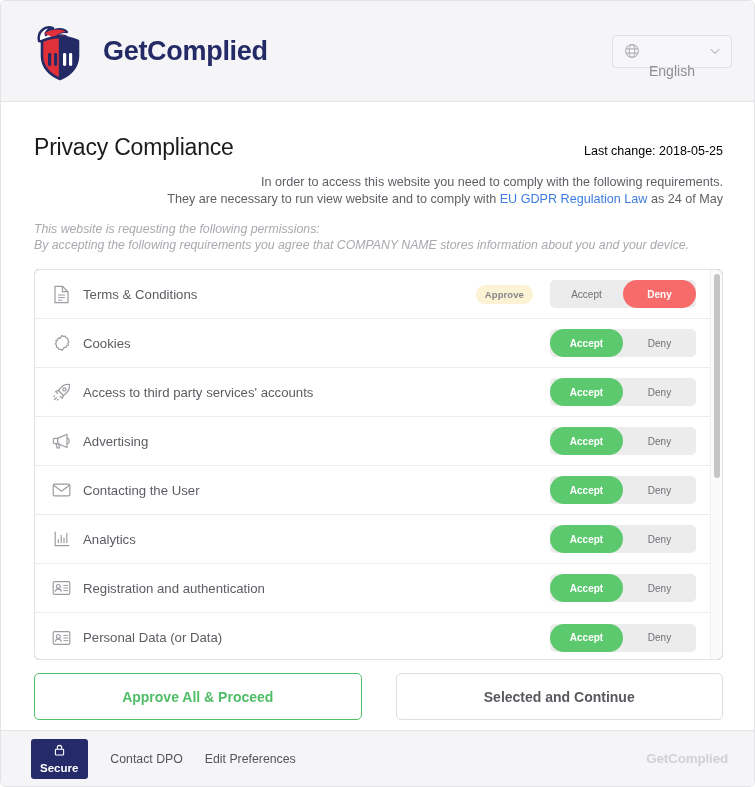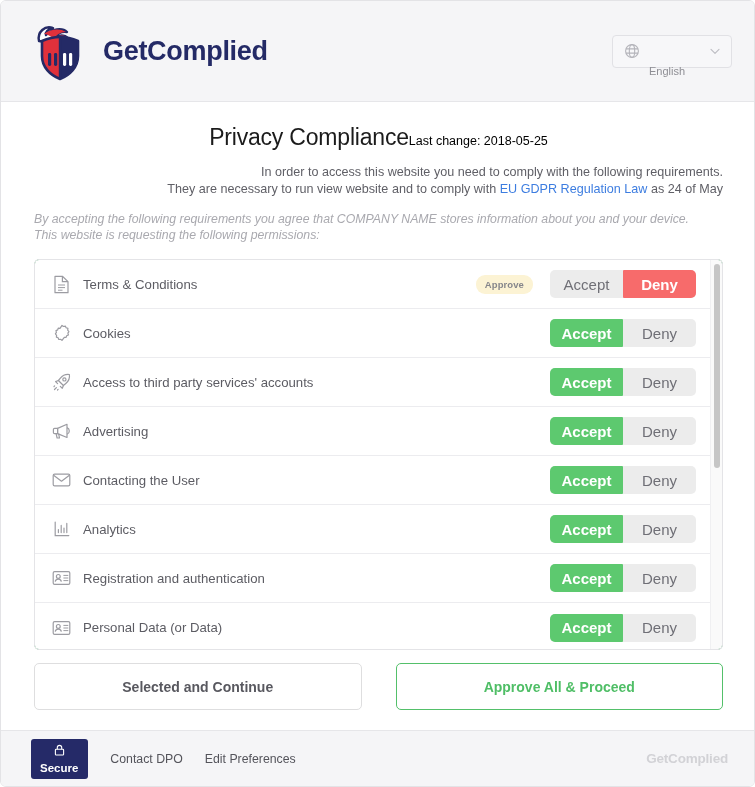--- a/index.html
+++ b/index.html
@@ -50,40 +50,41 @@
     gap: 9px;
     background: #f7f7f9;
     border: 1px solid #e1e1e5;
     border-radius: 4px;
     height: 33px;
     padding: 0 11px 0 11px;
     min-width: 120px;
     cursor: pointer;
   }
   .lang-label {
-    font-size: 11px;
+    font-size: 14px;
     color: #8e8e94;
     flex: 1;
     margin-top: 40px;
   }
   .globe-icon { width: 16px; height: 16px; display: block; }
   .caret { width: 10px; height: 7px; display: block; }
 
   
   .body-area {
     flex: 1 1 auto;
     padding: 22px 31px 0 33px;
     position: relative;
     background: #fff;
   }
 
   .title-row {
     display: flex;
     align-items: baseline;
-    justify-content: center;
+    justify-content: space-between;
+    margin-top: 10px;
   }
   .page-title {
     font-size: 23px;
     font-weight: normal;
     color: #1b1b1b;
     letter-spacing: -0.2px;
   }
   .last-change {
     font-size: 12.5px;
     color: #000000;
@@ -170,23 +171,23 @@
     height: 28px;
     overflow: hidden;
     width: 146px;
     cursor: pointer;
   }
   .toggle-opt {
     flex: 1 1 50%;
     display: flex;
     align-items: center;
     justify-content: center;
-    font-size: 15px;
+    font-size: 10px;
     color: #6f6f76;
-    border-radius: 1px;
+    border-radius: 14px;
     cursor: pointer;
   }
   .toggle-opt.on-accept {
     background: #5dc96f;
     color: #ffffff;
     font-weight: bold;
   }
   .toggle-opt.on-deny {
     background: #f76b6b;
     color: #ffffff;
@@ -340,22 +341,22 @@
       <h1 class="page-title">Privacy Compliance</h1>
       <span class="last-change">Last change: 2018-05-25</span>
     </div>
 
     <div class="intro">
       <div>In order to access this website you need to comply with the following requirements.</div>
       <div><span>They are necessary to run view website and to comply with </span><span class="link">EU GDPR Regulation Law</span><span> as 24 of May</span></div>
     </div>
 
     <div class="sub-intro">
+      <div>This website is requesting the following permissions:</div>
       <div>By accepting the following requirements you agree that COMPANY NAME stores information about you and your device.</div>
-      <div>This website is requesting the following permissions:</div>
     </div>
 
     <div class="perm-card">
       <div class="perm-scroll" id="perm-scroll">
           <div class="perm-row">
             <span class="perm-icon">
               <svg width="17" height="19" viewBox="0 0 17 19" fill="none" stroke="#9c9ca2" stroke-width="1.2">
                 <path d="M2 1.3h7.4L15 6.6v11.1H2z" stroke-linejoin="round"></path>
                 <path d="M9.4 1.3v5.3H15"></path>
                 <path d="M5 10h7M5 12.6h7M5 15.2h4.5" stroke-width="1"></path>
@@ -467,22 +468,22 @@
             </div>
           </div>
         </div>
       <div class="scroll-track">
         <div class="scroll-thumb"></div>
       </div>
     </div>
 
 
     <div class="actions">
+      <div class="btn btn-primary">Approve All &amp; Proceed</div>
       <div class="btn btn-secondary">Selected and Continue</div>
-      <div class="btn btn-primary">Approve All &amp; Proceed</div>
     </div>
   </div>
 
   <div class="footer">
     <div class="secure-badge">
       <span class="lock-icon">
         <svg class="lock-icon" viewBox="0 0 11 12" xmlns="http://www.w3.org/2000/svg" fill="none" stroke="#ffffff" stroke-width="1.1">
           <rect x="1.4" y="5.2" width="8.2" height="5.8" rx="0.8"></rect>
           <path d="M3.3 5.2V3.6a2.2 2.2 0 0 1 4.4 0v1.6"></path>
         </svg>

